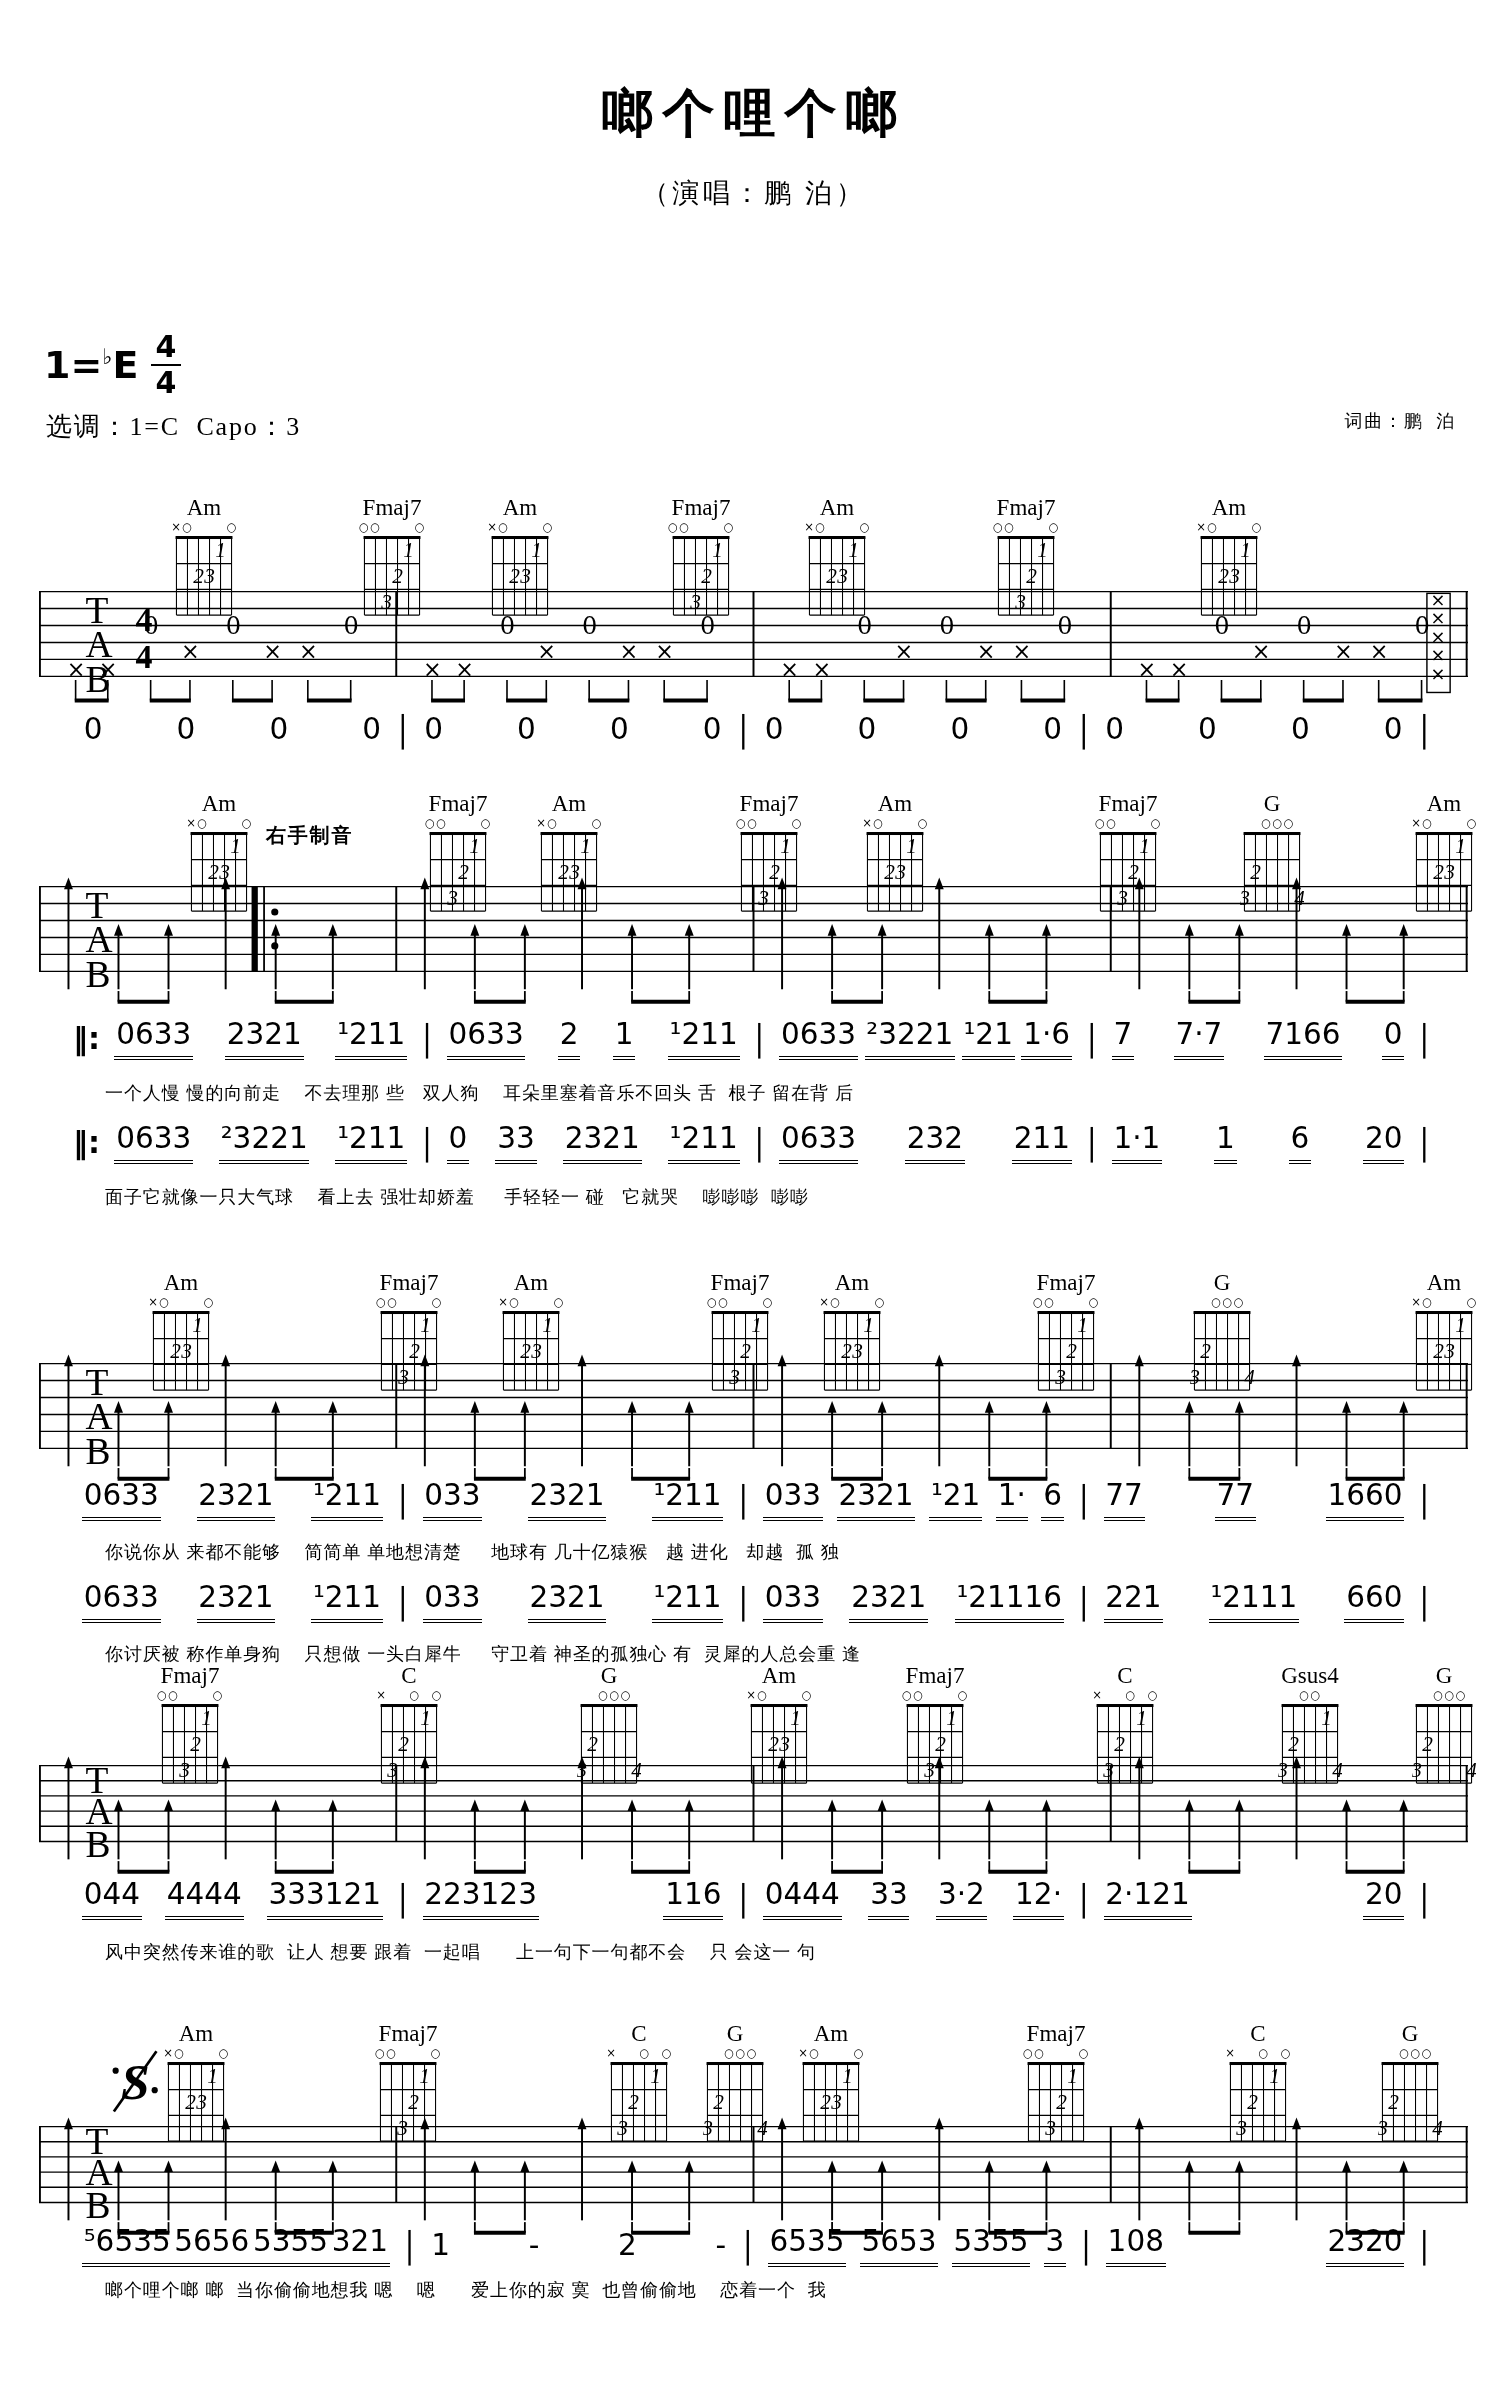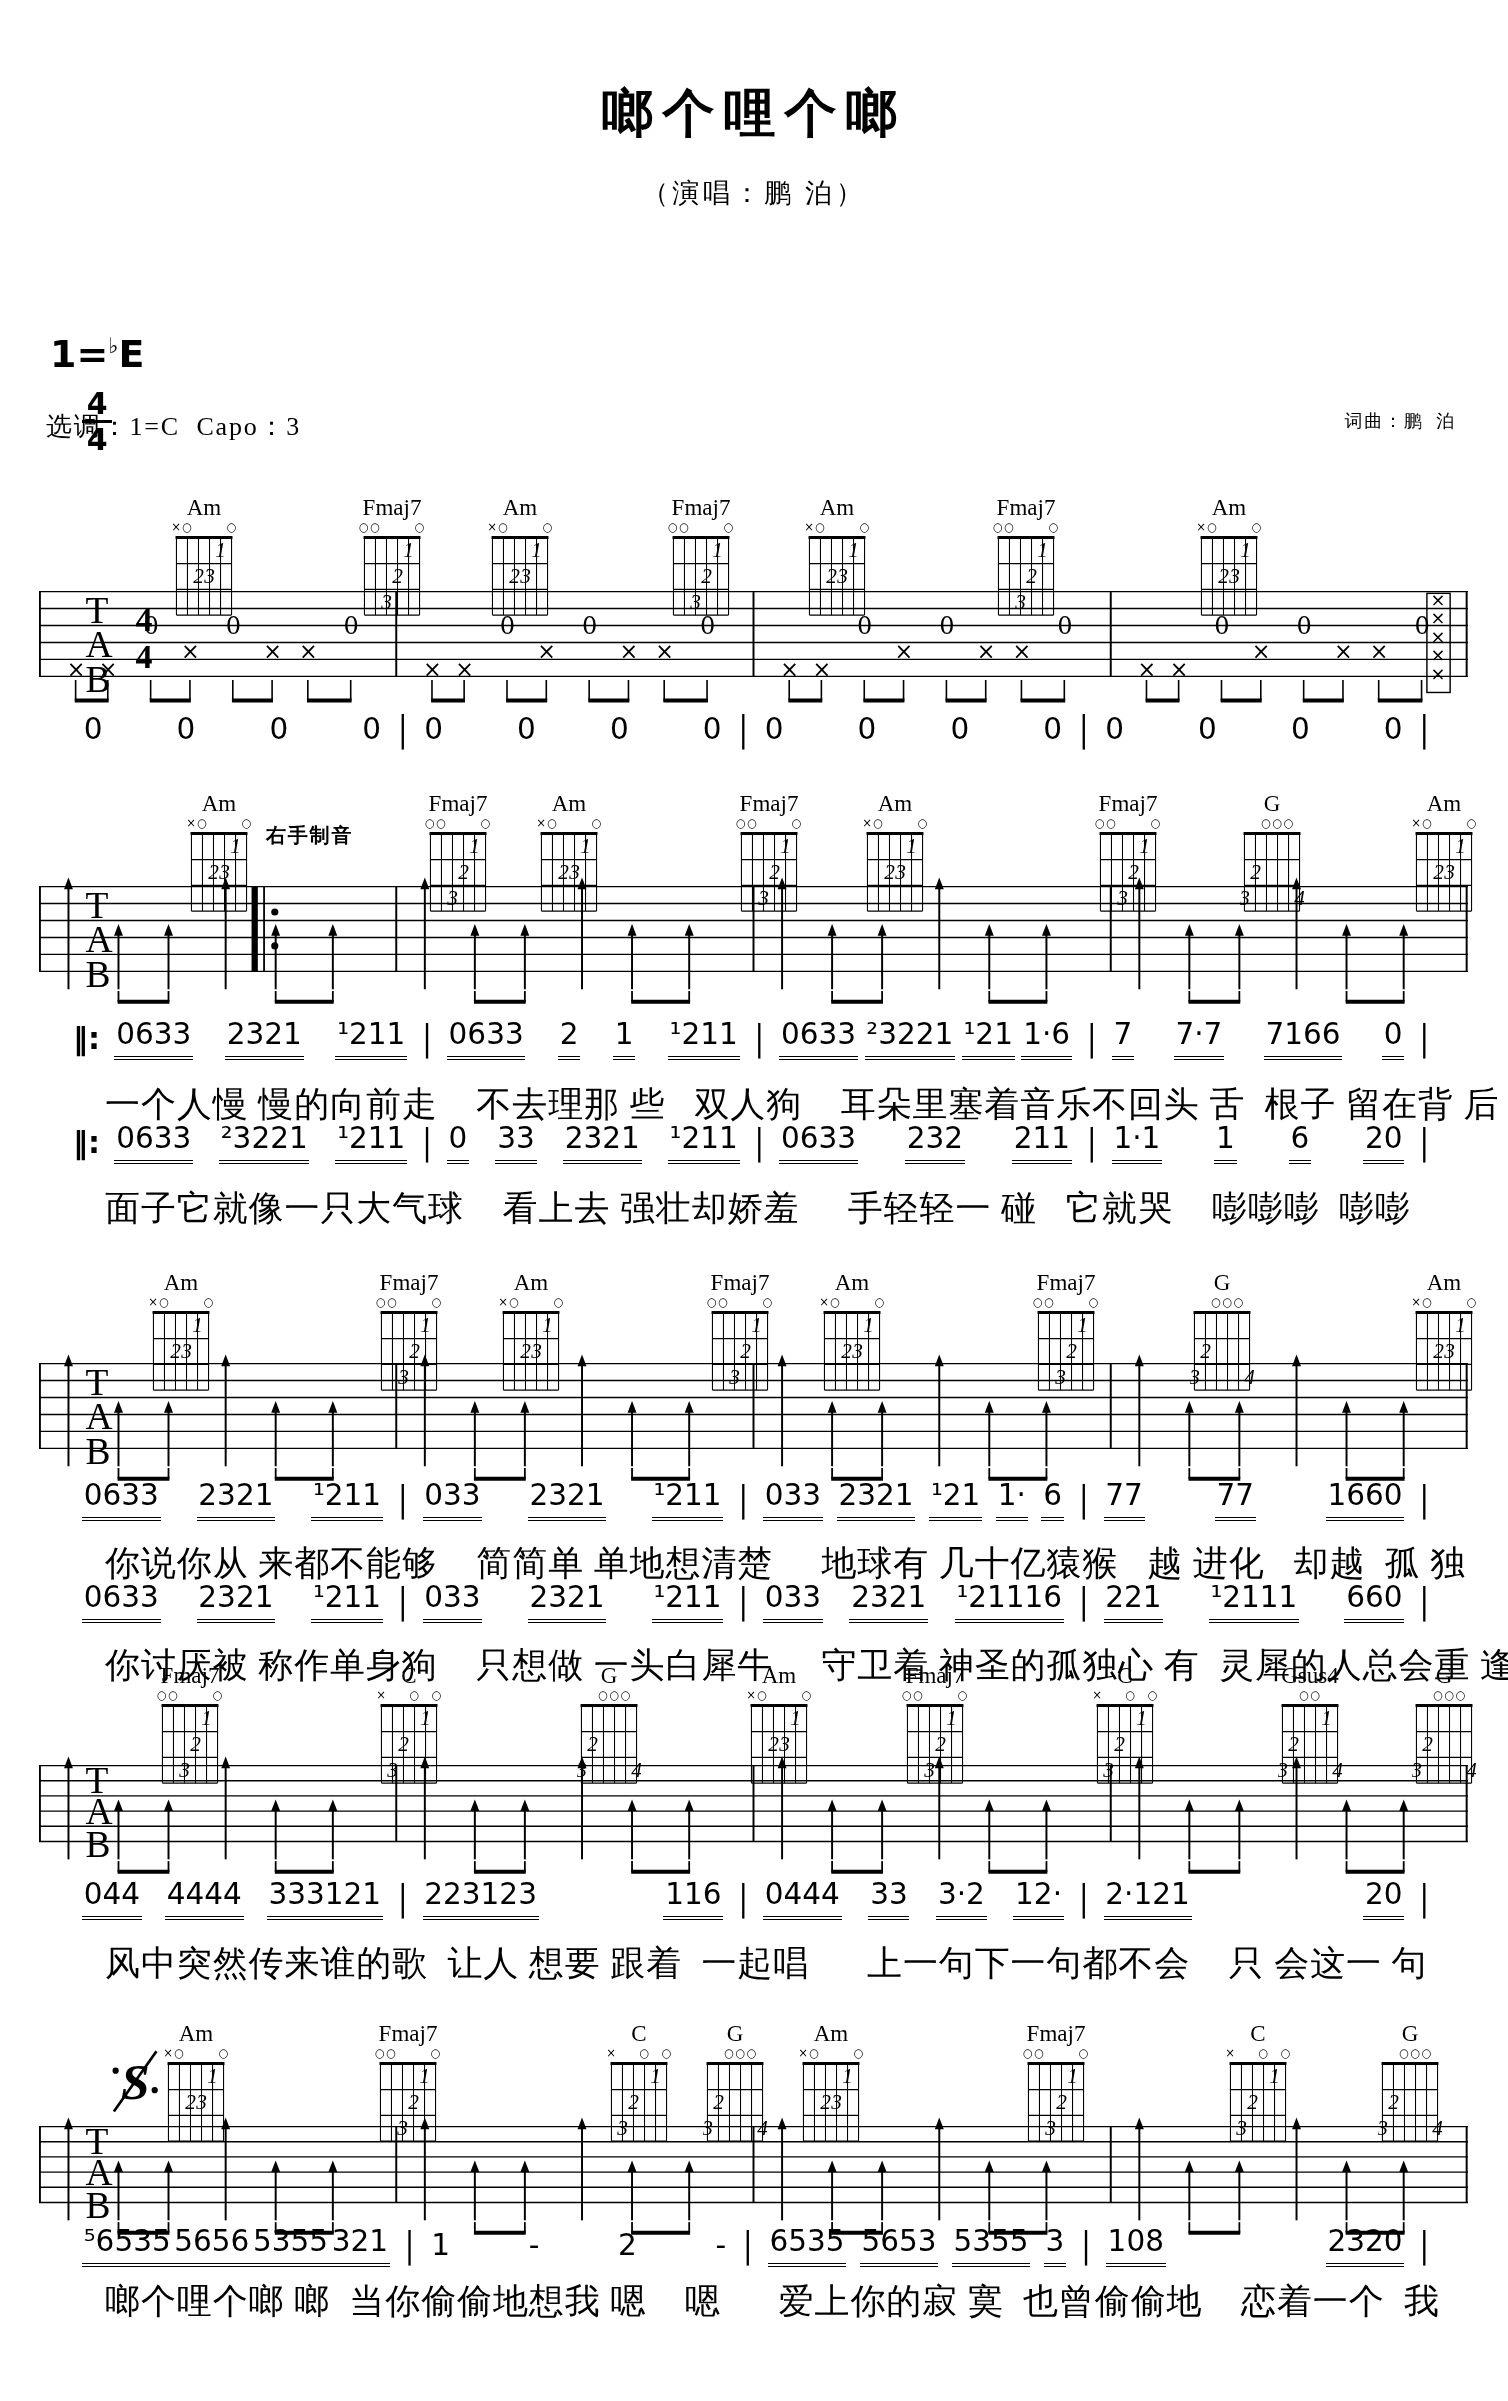--- a/index.html
+++ b/index.html
@@ -11,22 +11,22 @@
   .title{
     position:absolute;top:79px;left:0;width:100%;text-align:center;
     font-family:"DejaVu Sans","Liberation Sans",sans-serif;
     font-size:52px;font-weight:bold;letter-spacing:9px;
   }
   .subtitle{
     position:absolute;top:163px;left:0;width:100%;text-align:center;
     font-size:27px;letter-spacing:3.6px;margin-top:12px;
   }
   .keyblock{
-    position:absolute;top:332px;left:50px;display:flex;align-items:center;gap:12.5px;
-    font-family:"DejaVu Sans","Liberation Sans",sans-serif;font-weight:bold;flex-direction:column;
+    position:absolute;top:332px;left:44px;display:flex;align-items:center;gap:12.5px;
+    font-family:"DejaVu Sans","Liberation Sans",sans-serif;font-weight:bold;
   }
   .keymain{font-size:38px;}
   .keymain sup{font-size:21.4px;vertical-align:super;}
   .meter{display:flex;flex-direction:column;align-items:center;line-height:1;}
   .meter .mt{font-size:30px;}
   .meter .bar{width:30px;height:2.7px;background:#000;margin:1.8px 0;}
   .meter .mb{font-size:30px;}
   .tuning{position:absolute;top:409px;left:46px;font-size:26px;letter-spacing:1.8px;white-space:pre;}
   .credit{position:absolute;top:409px;right:52px;font-size:18px;letter-spacing:1.8px;white-space:pre;}
   .mute-label{position:absolute;font-size:20px;letter-spacing:1.8px;font-weight:bold;}
@@ -37,22 +37,22 @@
   .chord-markers span{width:10.7px;text-align:center;}
   .chord-grid{display:block;margin:0 auto;}
   .tabsvg{position:absolute;left:39px;}
   .jp-line{position:absolute;left:73px;width:1362px;display:flex;align-items:flex-end;}
   .jp-measure{flex:1;display:flex;justify-content:space-between;align-items:flex-end;padding:0 9px;}
   .jp-tok{font-family:"DejaVu Sans","Liberation Sans",sans-serif;font-size:29.5px;line-height:1.15;
     padding:0 1.8px 3.6px;white-space:pre;}
   .jp-u{border-bottom:4.5px double #000;}
   .jp-sep{font-family:"DejaVu Sans",sans-serif;font-size:30px;padding:0 1.8px 1.8px;}
   .jp-prefix{font-family:"DejaVu Sans",sans-serif;font-size:30px;font-weight:bold;padding:0 5.4px 3.6px 0;}
-  .lyrics{position:absolute;left:105px;font-size:35px;white-space:pre;letter-spacing:0.9px;
-    font-family:Liberation Serif, serif;}
+  .lyrics{position:absolute;left:105px;font-size:18px;white-space:pre;letter-spacing:0.9px;
+    font-family:Liberation Sans, sans-serif;}
 </style>
 </head>
 <body>
 
 <div class="page">
   <div class="title">啷个哩个啷</div>
   <div class="subtitle">（演唱：鹏  泊）</div>
 
   <div class="keyblock">
     <span class="keymain"><span>1=</span><sup>♭</sup><span>E</span></span>

